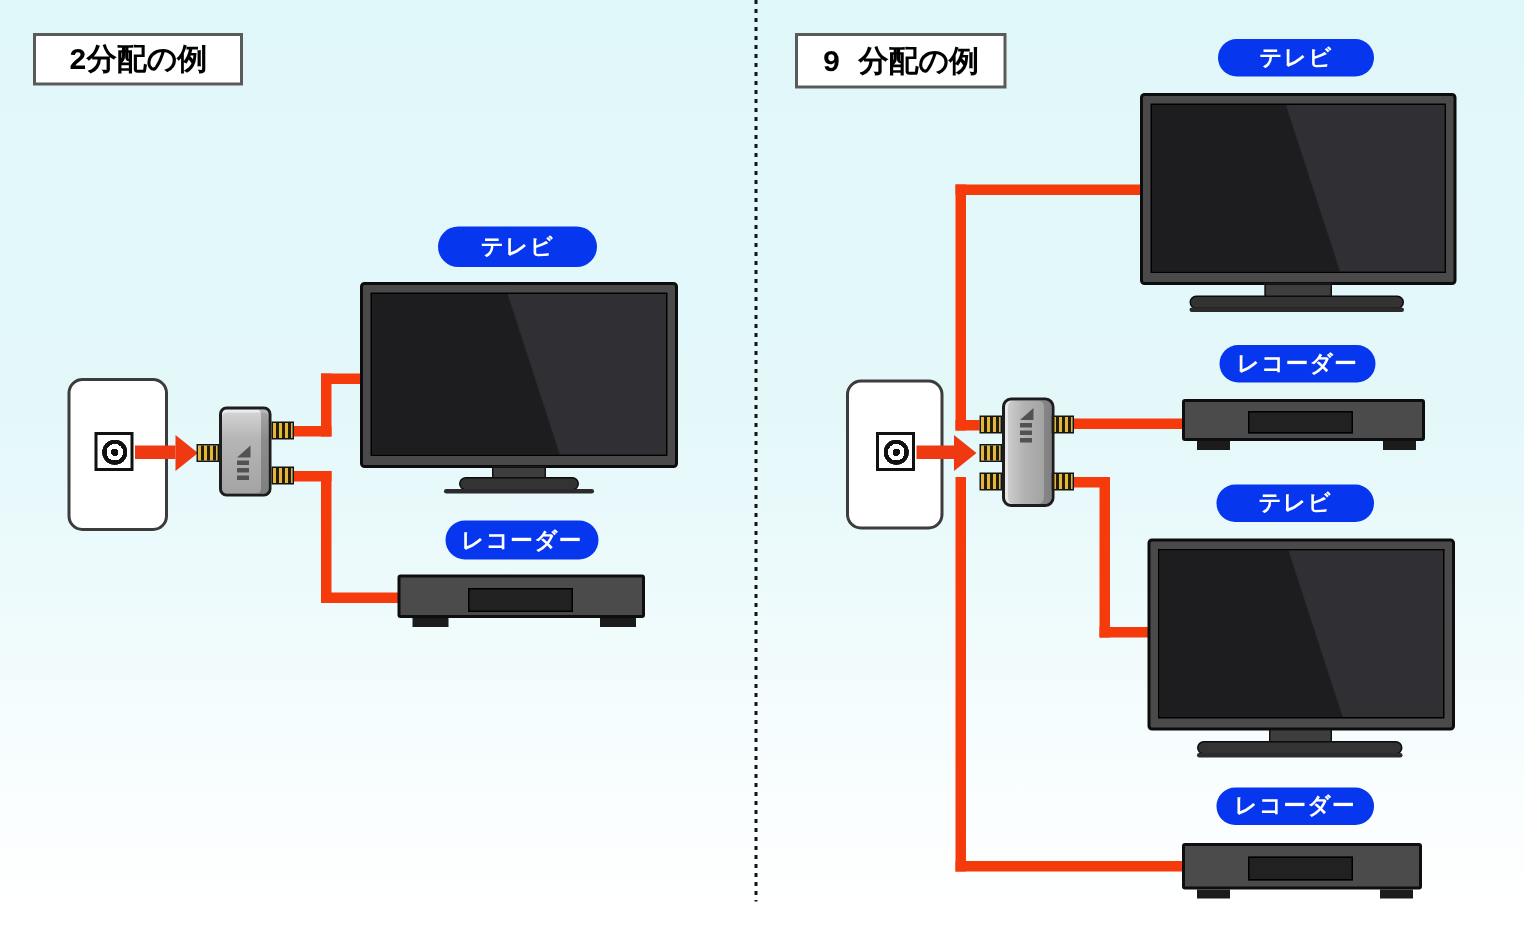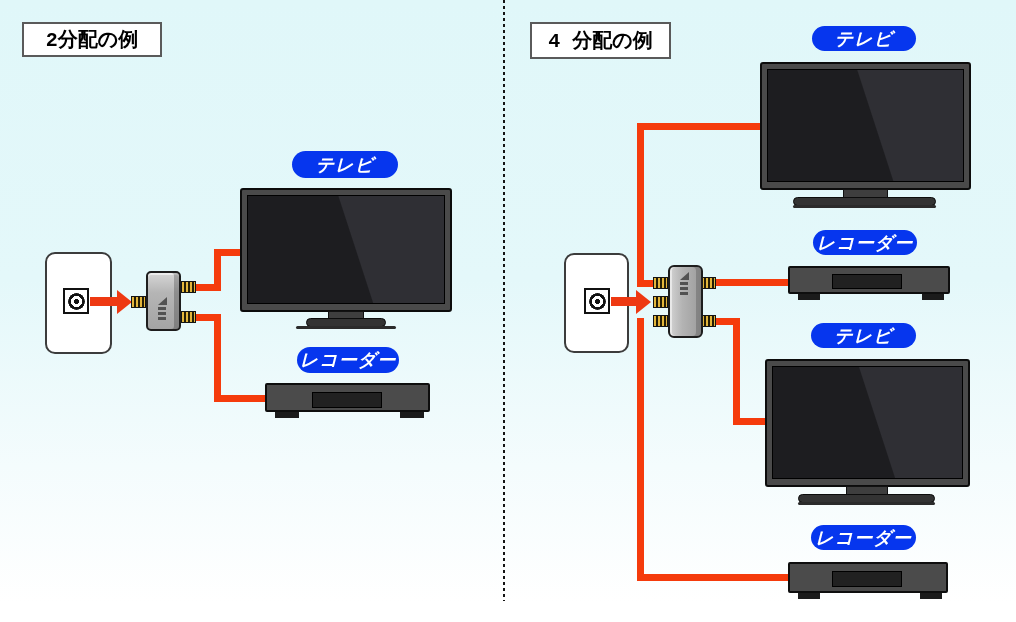--- a/index.html
+++ b/index.html
@@ -12,22 +12,22 @@
     position:absolute;left:503px;top:0;width:2px;height:601px;
     background:repeating-linear-gradient(180deg,#141414 0 3px,transparent 3px 6px);
   }
   .title-box{
     position:absolute;background:#ffffff;border:2px solid #5a5a5a;
     display:flex;align-items:center;justify-content:center;
     font-size:20px;font-weight:bold;color:#000;white-space:nowrap;font-family:Liberation Mono, monospace;
   }
   .pill{
     position:absolute;background:#0636ee;border-radius:14px;color:#fff;
-    font-weight:bold;font-size:18px;display:flex;align-items:center;justify-content:center;
-    letter-spacing:1px;white-space:nowrap;font-style:italic;
+    font-weight:bold;font-size:15px;display:flex;align-items:center;justify-content:center;
+    letter-spacing:1px;white-space:nowrap;
   }
   .cable{position:absolute;background:#f53b0c;}
   .arrow-shaft{position:absolute;background:#ee3912;}
   .arrow-head{
     position:absolute;width:0;height:0;
     border-top:12px solid transparent;border-bottom:12px solid transparent;
     border-left:15px solid #ee3912;
   }
   .outlet{position:absolute;background:#fff;border:2px solid #3c3c3c;border-radius:10px;}
   .jack{
@@ -185,15 +185,15 @@
   <div class="recorder" style="left:788px;top:562px;width:160px;height:31px">
     <div class="rec-tray" style="left:42px;top:7px;width:68px;height:14px"></div>
     <div class="rec-foot" style="left:8px;top:29px;width:22px;height:6px"></div>
     <div class="rec-foot" style="left:130px;top:29px;width:22px;height:6px"></div>
   </div>
 
   <div class="pill" style="left:812px;top:26px;width:104px;height:25px">テレビ</div>
   <div class="pill" style="left:813px;top:230px;width:104px;height:25px">レコーダー</div>
   <div class="pill" style="left:811px;top:323px;width:105px;height:25px">テレビ</div>
   <div class="pill" style="left:811px;top:525px;width:105px;height:25px">レコーダー</div>
-  <div class="title-box" style="left:530px;top:22px;width:137px;height:33px">4 分配の例</div>
+  <div class="title-box" style="left:530px;top:22px;width:137px;height:33px">9 分配の例</div>
 
 </div>
 
 </body></html>

